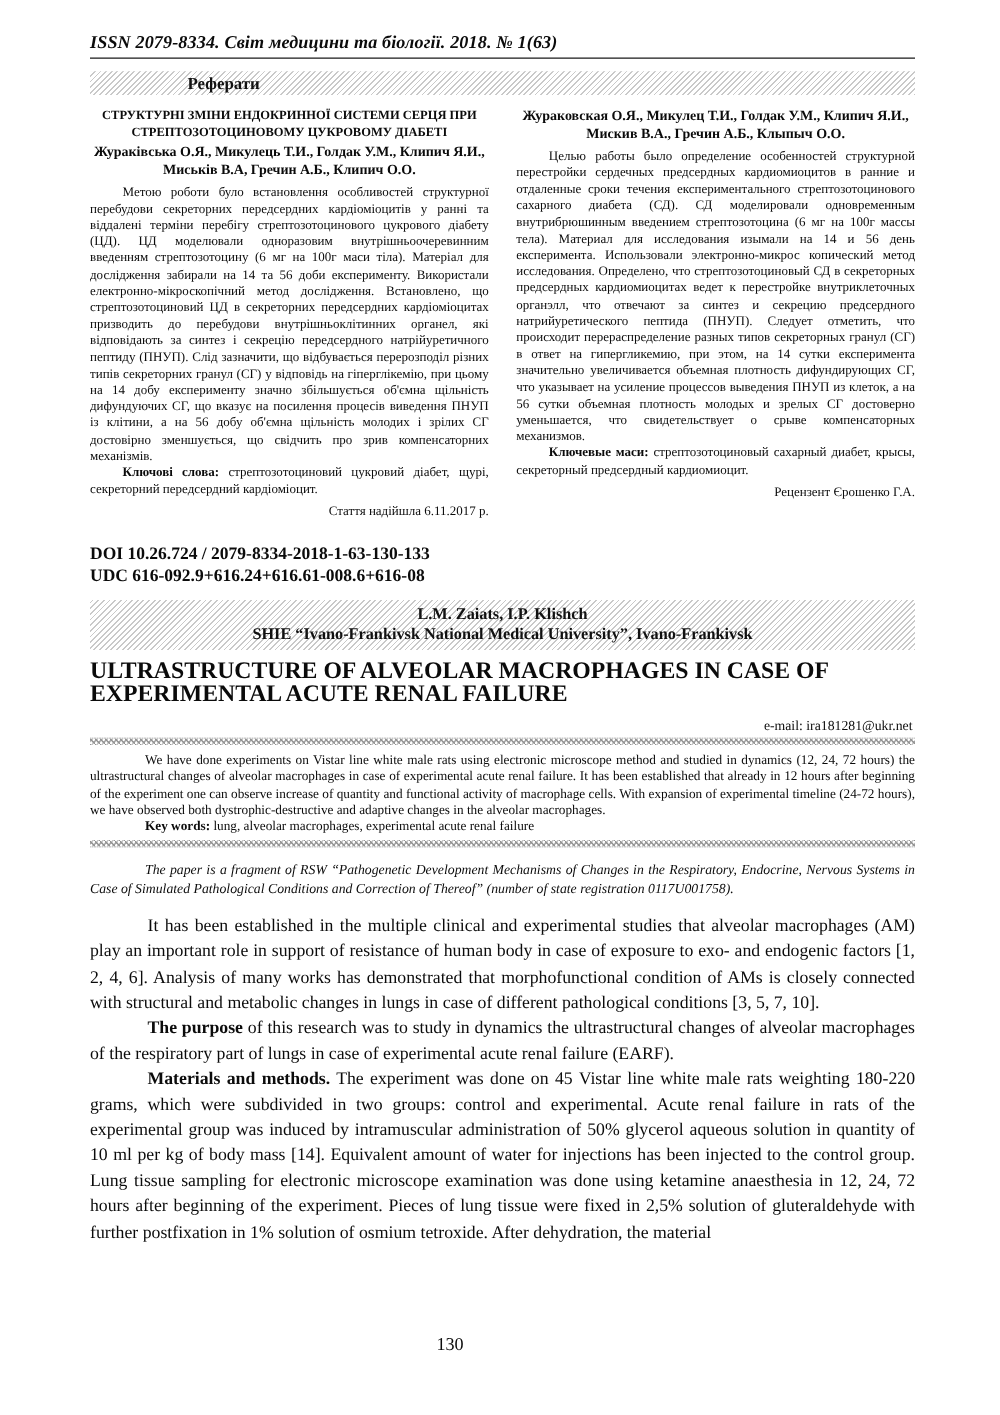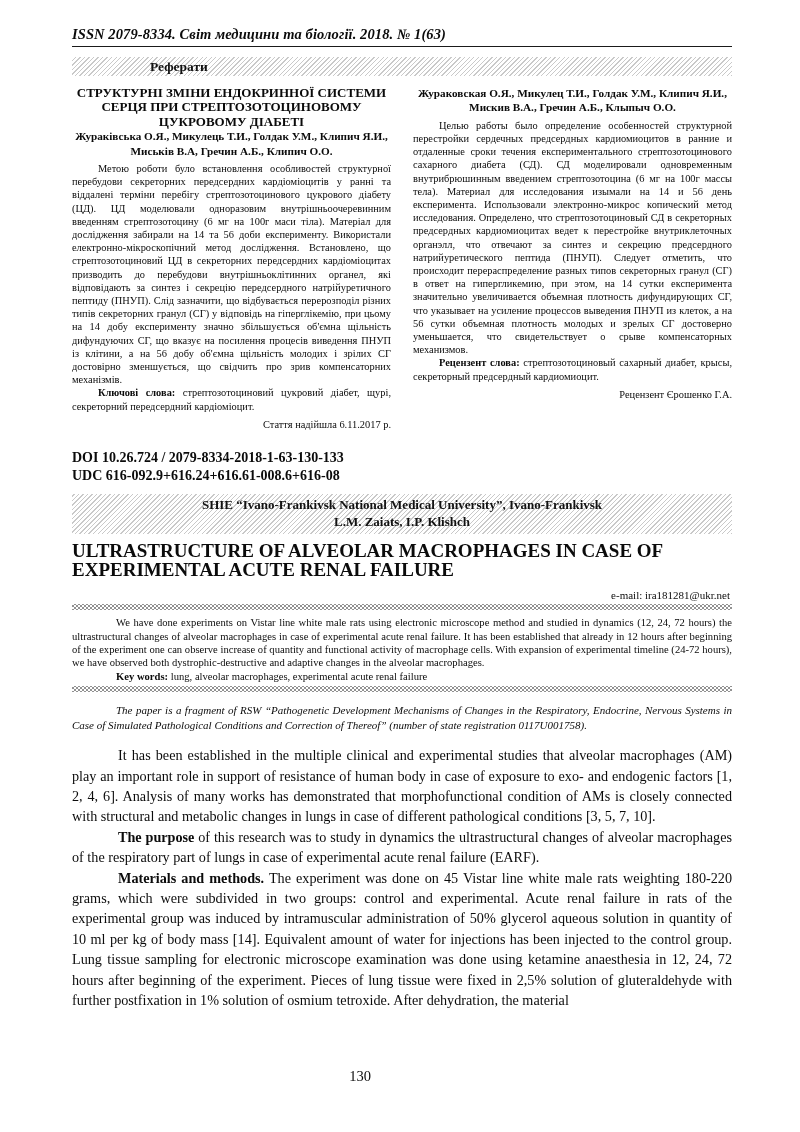--- a/index.html
+++ b/index.html
@@ -76,21 +76,21 @@
   }
   .abs-col {
     width: 50%;
     font-size: 10.4px;
     line-height: 13.2px;
     text-align: justify;
   }
   .abs-title {
     text-align: center;
     font-weight: bold;
-    font-size: 13px;
+    font-size: 10px;
     line-height: 14.4px;
     text-transform: uppercase;
     margin-bottom: 0;
   }
   .abs-authors {
     text-align: center;
     font-weight: bold;
     font-size: 11.2px;
     line-height: 14.4px;
     margin-bottom: 4px;
@@ -217,36 +217,36 @@
       </div>
       <div class="abs-note">Стаття надійшла 6.11.2017 р.</div>
     </div>
 
     <div class="abs-col">
       <div class="abs-authors">Жураковская О.Я., Микулец Т.И., Голдак У.М., Клипич Я.И., Мискив В.А., Гречин А.Б., Клыпыч О.О.</div>
       <div class="abs-body">
         <p>Целью работы было определение особенностей структурной перестройки сердечных предсердных кардиомиоцитов в ранние и отдаленные сроки течения експериментального стрептозотоцинового сахарного диабета (СД). СД моделировали одновременным внутрибрюшинным введением стрептозотоцина (6 мг на 100г массы тела). Материал для исследования изымали на 14 и 56 день експеримента. Использовали электронно-микрос копический метод исследования. Определено, что стрептозотоциновый СД в секреторных предсердных кардиомиоцитах ведет к перестройке внутриклеточных органэлл, что отвечают за синтез и секрецию предсердного натрийуретического пептида (ПНУП). Следует отметить, что происходит перераспределение разных типов секреторных гранул (СГ) в ответ на гипергликемию, при этом, на 14 сутки експеримента значительно увеличивается объемная плотность дифундирующих СГ, что указывает на усиление процессов выведения ПНУП из клеток, а на 56 сутки объемная плотность молодых и зрелых СГ достоверно уменьшается, что свидетельствует о срыве компенсаторных механизмов.</p>
       </div>
       <div class="abs-keywords">
-        <b>Рецензент слова:</b>
+        <b>Ключевые маси:</b>
         <span>стрептозотоциновый сахарный диабет, крысы, секреторный предсердный кардиомиоцит.</span>
       </div>
       <div class="abs-note">Рецензент Єрошенко Г.А.</div>
     </div>
 
   </div>
 
   <div class="doi-block">
     <div>DOI 10.26.724 / 2079-8334-2018-1-63-130-133</div>
     <div>UDC 616-092.9+616.24+616.61-008.6+616-08</div>
   </div>
 
   <div class="author-banner hatch">
+    <div>L.M. Zaiats, I.P. Klishch</div>
     <div>SHIE “Ivano-Frankivsk National Medical University”, Ivano-Frankivsk</div>
-    <div>L.M. Zaiats, I.P. Klishch</div>
   </div>
 
   <div class="article-title">ULTRASTRUCTURE OF ALVEOLAR MACROPHAGES IN CASE OF EXPERIMENTAL ACUTE RENAL FAILURE</div>
 
   <div class="email-line">e-mail: ira181281@ukr.net</div>
 
   <div class="wave"></div>
 
   <div class="eng-abstract">
     <p>We have done experiments on Vistar line white male rats using electronic microscope method  and studied in dynamics (12, 24, 72 hours) the ultrastructural changes of alveolar macrophages in case of experimental acute renal failure.  It has been established that already in 12 hours after beginning of the experiment one can observe increase of quantity and functional activity of macrophage cells. With expansion of experimental timeline (24-72 hours), we have observed both dystrophic-destructive and adaptive changes in the alveolar macrophages.</p>

